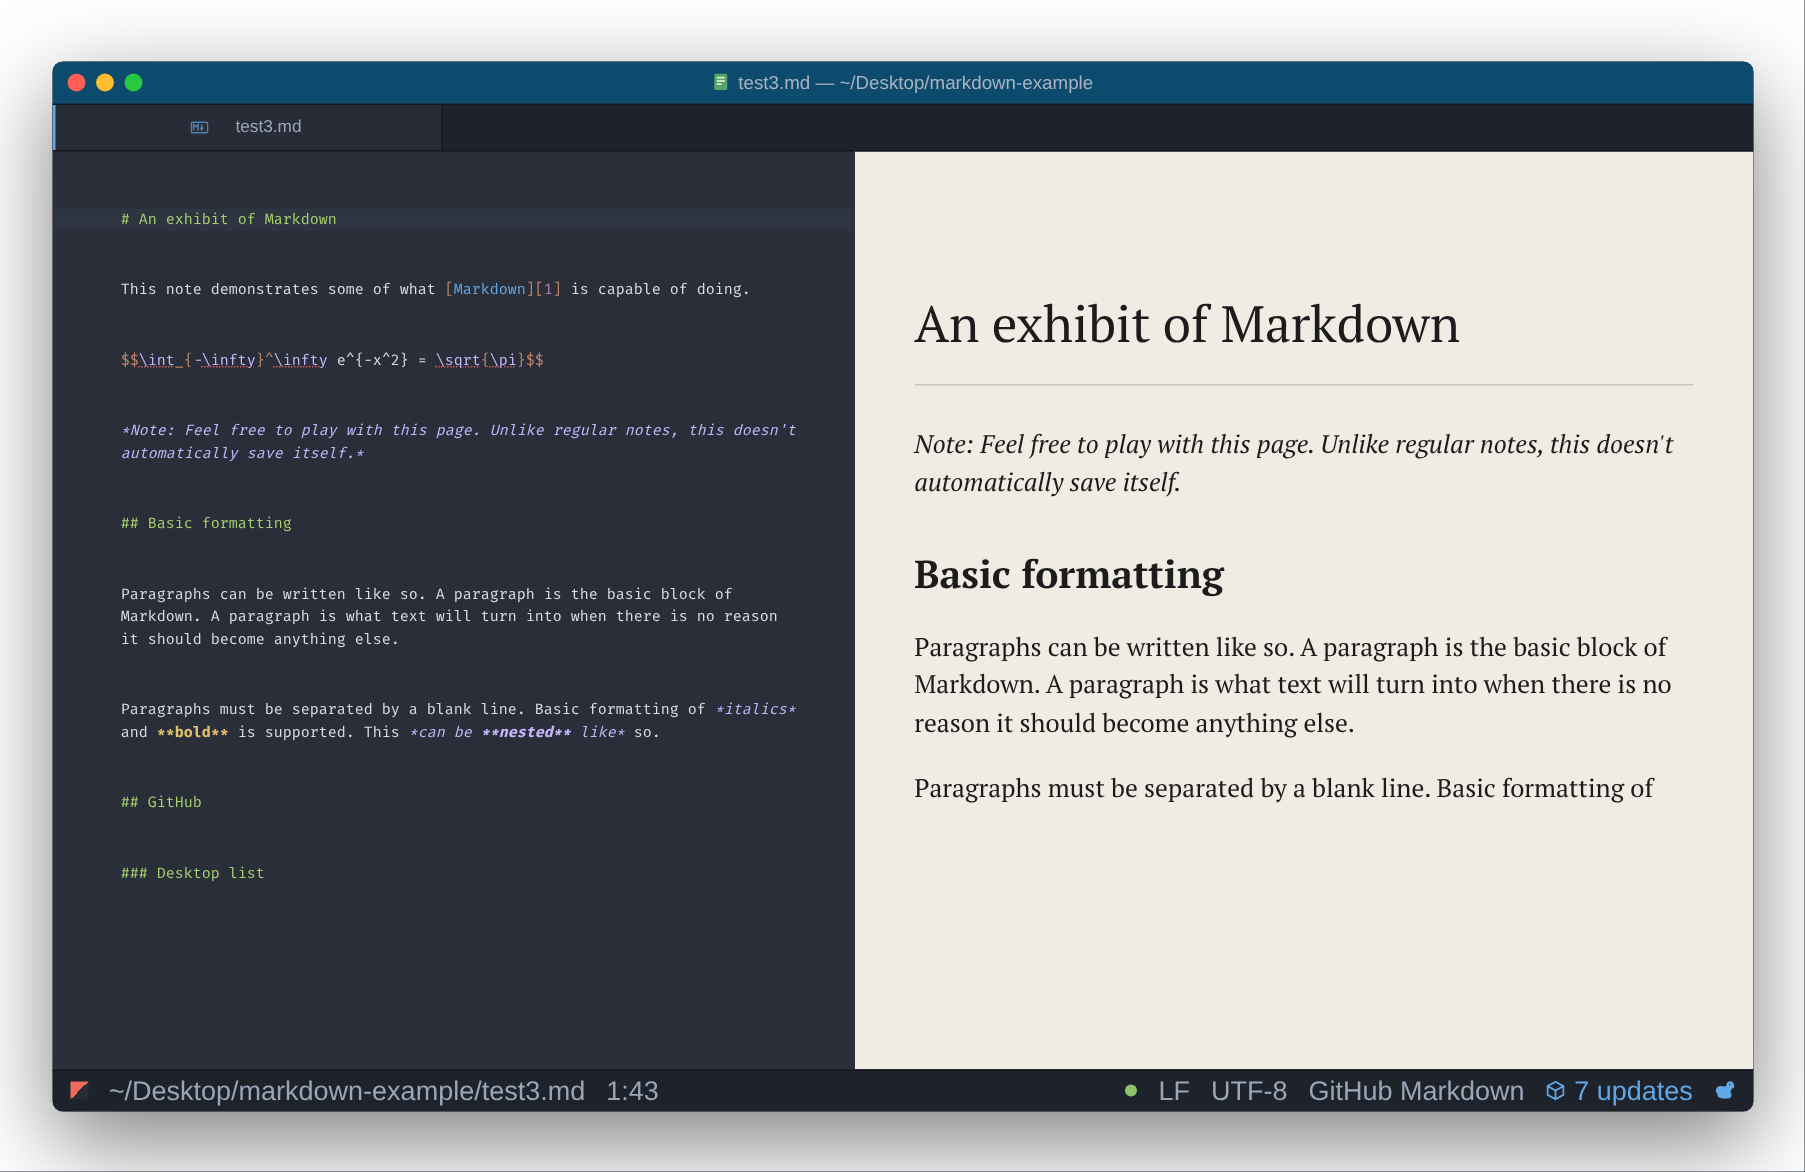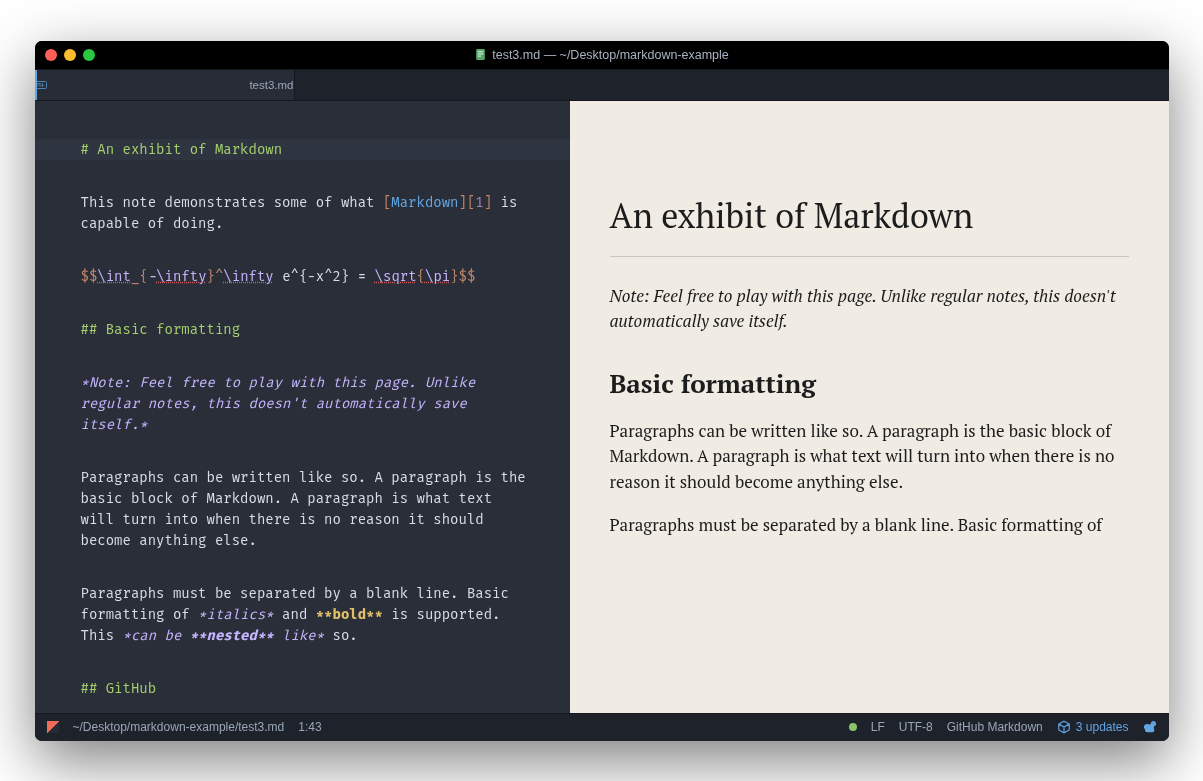--- a/index.html
+++ b/index.html
@@ -16,21 +16,21 @@
     height: 700px;
     background: #1d222b;
     border-radius: 7px;
     overflow: hidden;
     display: flex;
     flex-direction: column;
     box-shadow: 0 20px 60px rgba(0,0,0,0.5);
   }
   .titlebar {
     height: 28px;
-    background: #000000;
+    background: #0c4a6e;
     display: flex;
     align-items: center;
     padding: 0 10px;
     position: relative;
     flex-shrink: 0;
   }
   .traffic { display:flex; gap:7px; }
   .light { width:12px; height:12px; border-radius:50%; }
   .red { background:#ff5f57; }
   .yellow { background:#febc2e; }
@@ -53,21 +53,21 @@
     background:#1d222b;
     display:flex;
     border-top:1px solid #15181f;
     border-bottom:1px solid #15181f;
     flex-shrink: 0;
   }
   .tab {
     flex:0 0 auto;
     display:flex;
     align-items:center;
-    justify-content:space-between;
+    justify-content:center;
     gap:18px;
     font-size:11.5px;
     color:#9aa6b8;
     border-right:1px solid #15181f;
     cursor:pointer;
     position:relative;
   }
   .tab.left { width:260px; background:#272c37; }
   .tab.left::before {
     content:"";
@@ -82,21 +82,21 @@
     flex:1;
     display:flex;
     overflow:hidden;
   }
   .editor {
     width: 535px;
     flex-shrink: 0;
     background:#292e39;
     color:#d8dee9;
     font-family: "Operator Mono", "Fira Mono", Menlo, Consolas, monospace;
-    font-size:14px;
+    font-size:10px;
     line-height:1.5;
     padding: 38px 36px 20px 46px;
     overflow:auto;
     position:relative;
   }
   .editor .line { white-space: pre-wrap; }
   .editor .highlight-line {
     background: #2f3540;
     margin: 0 -36px 0 -46px;
     padding: 0 36px 0 46px;
@@ -152,21 +152,21 @@
   }
   .preview .last-cut { margin-bottom:0; }
 
   .statusbar {
     height:28px;
     background:#1d222b;
     border-top:1px solid #15181f;
     display:flex;
     align-items:center;
     padding:0 12px;
-    font-size:12px;
+    font-size:18px;
     color:#9aa6b8;
     flex-shrink:0;
     gap:14px;
   }
   .statusbar .spacer { flex:1; }
   .status-item { display:flex; align-items:center; gap:5px; cursor:pointer; }
   .deprecated-box { width:12px; height:12px; background:linear-gradient(135deg, #ef6c5a 50%, #262b35 50%); }
   .dot-green { width:8px; height:8px; border-radius:50%; background:#8cc26c; }
   .blue-text { color:#62a6e4; }
   .squirrel { width:14px; height:14px; }
@@ -206,23 +206,23 @@
 
   <div class="main">
 
     <div class="editor">
       <div class="line highlight-line"><span class="g"># </span><span class="g">An exhibit of Markdown</span></div>
 
       <p class="line"><span class="w">This note demonstrates some of what </span><span class="br">[</span><span class="bl">Markdown</span><span class="br">]</span><span class="br">[</span><span class="num">1</span><span class="br">]</span><span class="w"> is capable of doing.</span></p>
 
       <p class="line"><span class="br">$$</span><span class="pk err">\int</span><span class="br">_</span><span class="br">{</span><span class="pk">-</span><span class="pk err">\infty</span><span class="br">}</span><span class="br">^</span><span class="pk err">\infty</span><span class="w"> e^{-x^2} = </span><span class="pk err">\sqrt</span><span class="br">{</span><span class="pk err">\pi</span><span class="br">}</span><span class="br">$$</span></p>
 
+      <p class="line pk ital"><span>*</span><span>Note: Feel free to play with this page. Unlike regular notes, this doesn't automatically save itself.</span><span>*</span></p>
+
       <p class="line"><span class="g">## </span><span class="g">Basic formatting</span></p>
-
-      <p class="line pk ital"><span>*</span><span>Note: Feel free to play with this page. Unlike regular notes, this doesn't automatically save itself.</span><span>*</span></p>
 
       <p class="line w">Paragraphs can be written like so. A paragraph is the basic block of Markdown. A paragraph is what text will turn into when there is no reason it should become anything else.</p>
 
       <p class="line"><span class="w">Paragraphs must be separated by a blank line. Basic formatting of </span><span class="pk ital">*italics*</span><span class="w"> and </span><span class="yel bold">**bold**</span><span class="w"> is supported. This </span><span class="pk ital">*</span><span class="pk ital">can be </span><span class="pk ital bold">**nested**</span><span class="pk ital"> like</span><span class="pk ital">*</span><span class="w"> so.</span></p>
 
       <p class="line"><span class="g">## </span><span class="g">GitHub</span></p>
 
       <p class="line"><span class="g">### </span><span class="g">Desktop list</span></p>
     </div>
 
@@ -246,21 +246,21 @@
     <div class="status-item">
         <div class="dot-green"></div>
       </div>
     <div class="status-item">LF</div>
     <div class="status-item">UTF-8</div>
     <div class="status-item">GitHub Markdown</div>
     <div class="status-item blue-text">
       <svg class="package-icon" viewBox="0 0 24 24">
         <path d="M12 2 L21 7 v10 L12 22 L3 17 V7 Z M3 7 L12 12 L21 7 M12 12 v10" fill="none" stroke="#62a6e4" stroke-width="2"></path>
       </svg>
-      <span>3 updates</span>
+      <span>7 updates</span>
     </div>
     <div class="status-item blue-text">
       <svg class="squirrel" viewBox="0 0 16 16">
         <path fill="#62a6e4" d="M12 1c-2 0-3 1.5-3 3 0 .5-.5 1-1 1-1 0-2-.5-3-.5C2.5 4.5 1 6 1 8c0 1 .5 2 1.5 2.5C2 11 2 12 3 13c1 1 2 1 3 1h4c2 0 3-1 3-3 0-1-.5-1.5-1-2 .5-.5 1-1.5 1-2.5 1 0 2-.5 2-2s-1-3.5-3-3.5zM11.5 4c-.3 0-.5-.2-.5-.5s.2-.5.5-.5.5.2.5.5-.2.5-.5.5z"></path>
       </svg>
     </div>
   </div>
 
 </div>
 

